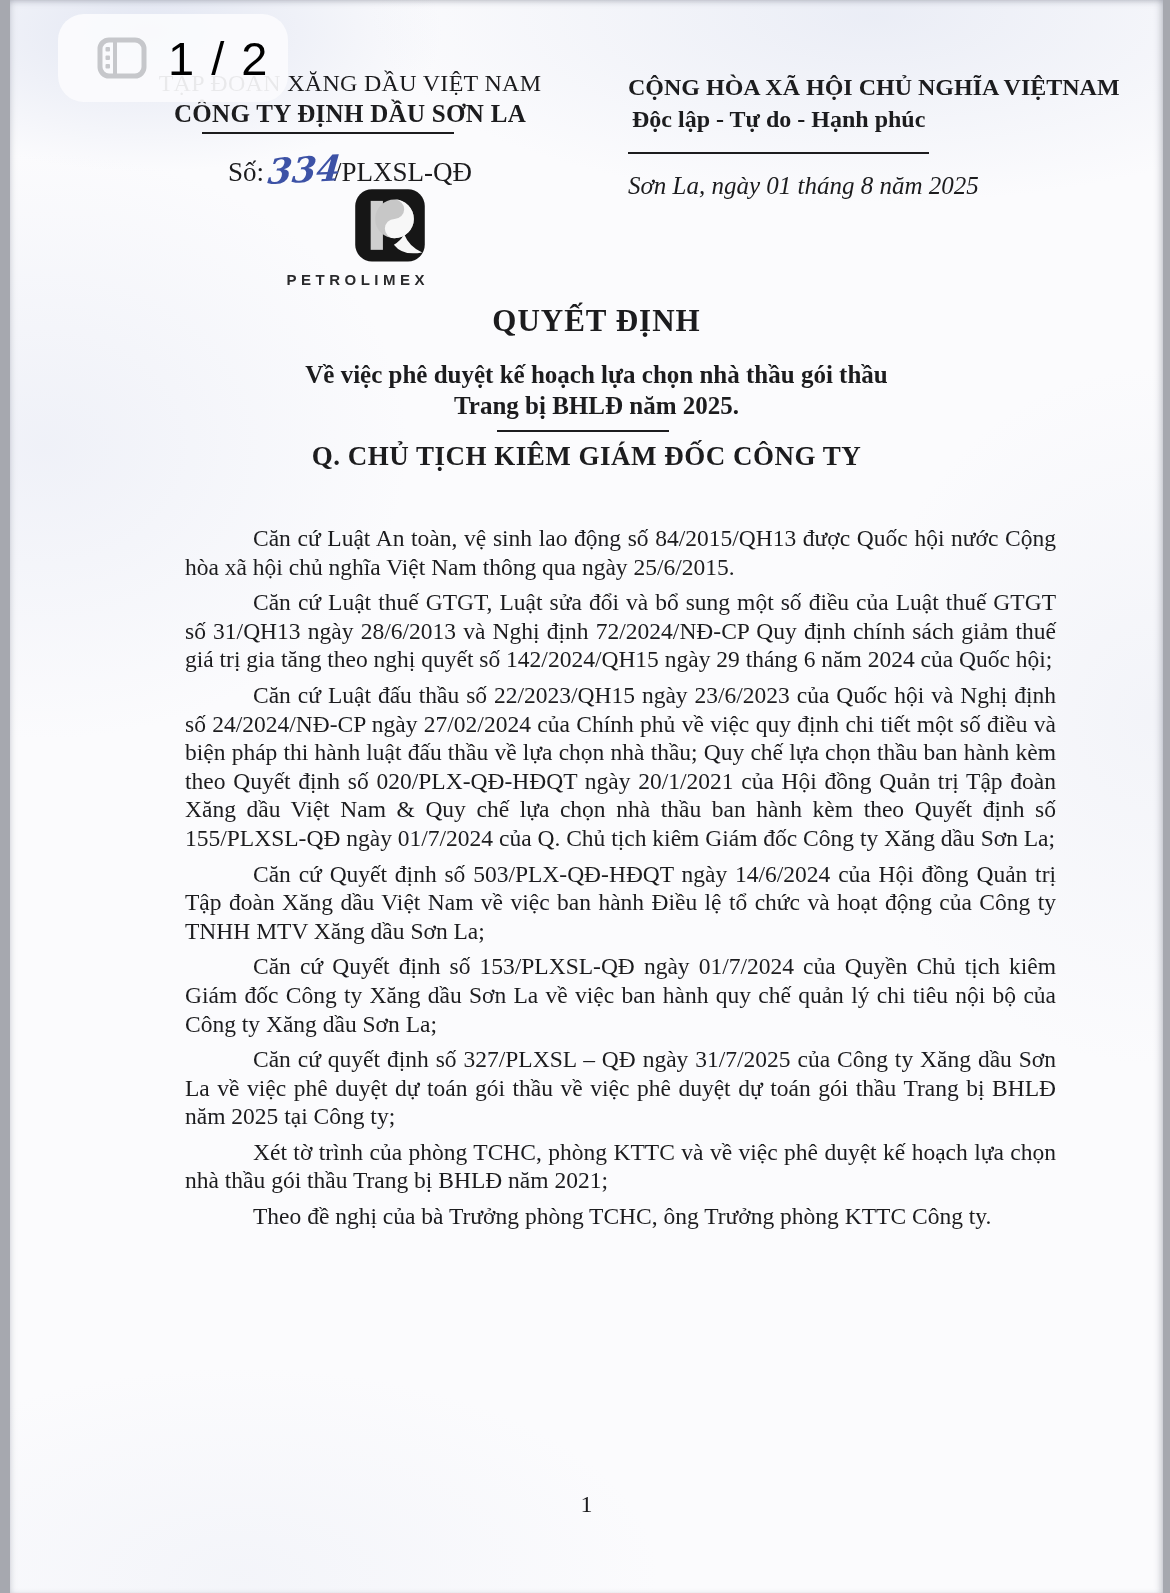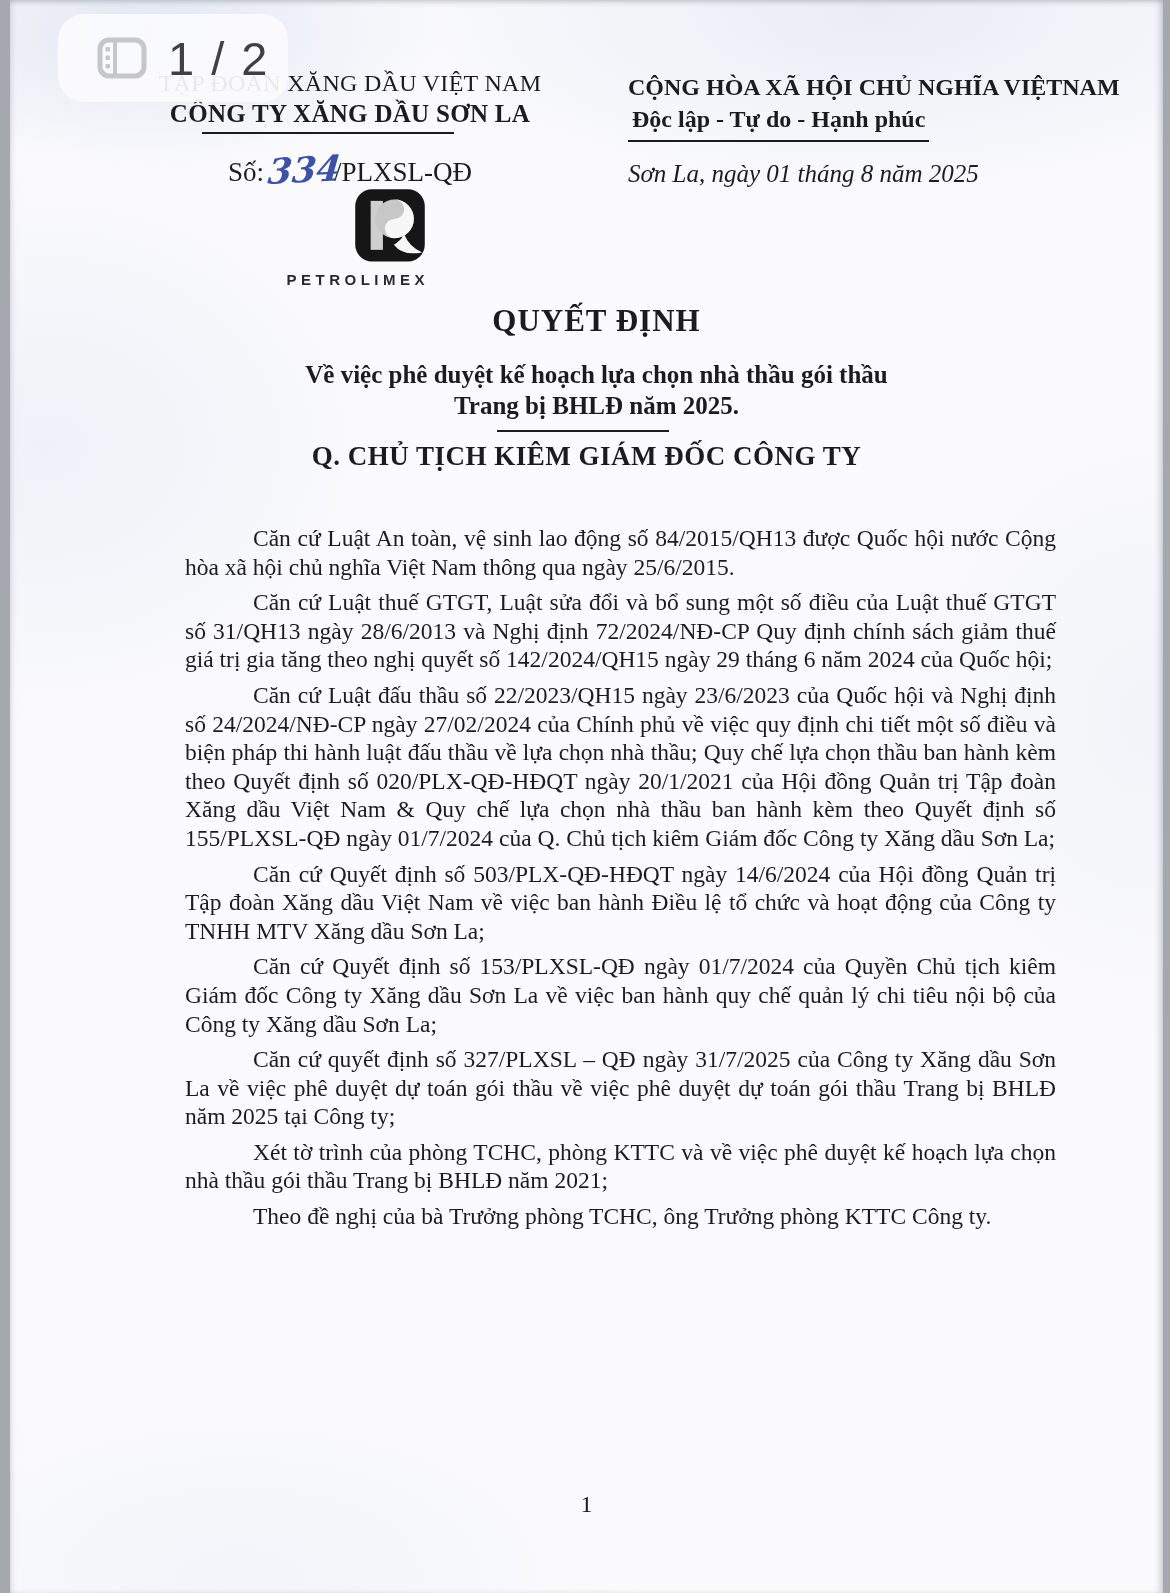--- a/index.html
+++ b/index.html
@@ -30,21 +30,21 @@
   .page-indicator{
     position:absolute;left:58px;top:14px;width:230px;height:88px;
     background:rgba(251,251,253,.92);
     border-radius:26px;
     display:flex;align-items:center;
     z-index:5;
   }
   .page-indicator .glyph{margin-left:38px;display:block;}
   .page-indicator .pi-label{
     font-family:"Liberation Sans","DejaVu Sans",sans-serif;
-    font-size:47px;line-height:1;color:#404040;
+    font-size:47px;line-height:1;color:#000000;
     margin-left:20px;letter-spacing:2px;white-space:nowrap;
   }
   
   .header-left{position:absolute;left:115px;top:70px;width:450px;text-align:center;z-index:1;}
   .org-parent{font-size:24px;letter-spacing:.3px;white-space:nowrap;}
   .org-name{font-size:25px;font-weight:bold;letter-spacing:.3px;margin-top:3px;white-space:nowrap;}
   .org-underline{width:252px;border-top:2px solid #1c1c1e;margin:4px auto 0;transform:translateX(-22px);}
   .doc-number{margin-top:14px;font-size:27px;white-space:nowrap;}
   .doc-number .hand{
     color:#3d52a6;font-size:35px;font-style:italic;font-weight:bold;
@@ -53,21 +53,21 @@
     font-family:"DejaVu Serif",serif;
   }
   .logo-block{position:absolute;left:254px;top:188px;width:165px;text-align:right;}
   .logo-wordmark{
     margin-top:3px;font-family:"Liberation Sans","DejaVu Sans",sans-serif;
     font-size:15px;font-weight:bold;letter-spacing:4.5px;color:#2a2a2c;white-space:nowrap;
   }
   .header-right{position:absolute;left:618px;top:74px;width:480px;text-align:left;}
   .national-title{font-size:24px;font-weight:bold;white-space:nowrap;letter-spacing:0;}
   .national-motto{font-size:24px;font-weight:bold;margin-top:5px;}
-  .national-motto span{display:inline-block;border-bottom:2px solid #1c1c1e;padding:0 4px 7px;}
+  .national-motto span{display:inline-block;border-bottom:2px solid #1c1c1e;padding:0 4px 19px;}
   .place-date{font-size:25px;font-style:italic;margin-top:18px;white-space:nowrap;}
   
   .title-block{position:absolute;left:0;right:0;top:303px;text-align:center;padding-left:20px;}
   .decision-title{font-size:31px;font-weight:bold;letter-spacing:1px;}
   .decision-sub{font-size:25px;font-weight:bold;margin-top:20px;line-height:31px;}
   .decision-sub2{font-size:25px;font-weight:bold;line-height:31px;}
   .title-rule{width:172px;border-top:2px solid #1c1c1e;margin:9px auto 0;transform:translateX(-14px);}
   .authority{position:absolute;left:0;right:0;top:441px;text-align:center;
     font-size:27px;font-weight:bold;letter-spacing:.5px;}
   
@@ -81,21 +81,21 @@
   .page-number{position:absolute;left:0;right:0;top:1491px;text-align:center;font-size:24px;}
 </style>
 </head>
 <body>
 
 <div class="stage">
   <div class="paper">
 
     <div class="header-left">
       <div class="org-parent">TẬP ĐOÀN XĂNG DẦU VIỆT NAM</div>
-      <div class="org-name">CÔNG TY XĂNG DẦU SƠN LA</div>
+      <div class="org-name">CÔNG TY ĐỊNH DẦU SƠN LA</div>
       <div class="org-underline"></div>
       <div class="doc-number">
         <span>Số:</span><span class="hand">334</span><span>/PLXSL-QĐ</span>
       </div>
     </div>
 
     <div class="logo-block">
       <svg width="78" height="76" viewBox="0 0 120 118">
         <rect x="6" y="2" width="108" height="112" rx="26" fill="#161616"></rect>
         <rect x="30" y="20" width="19" height="76" fill="#cfcfcf"></rect>

